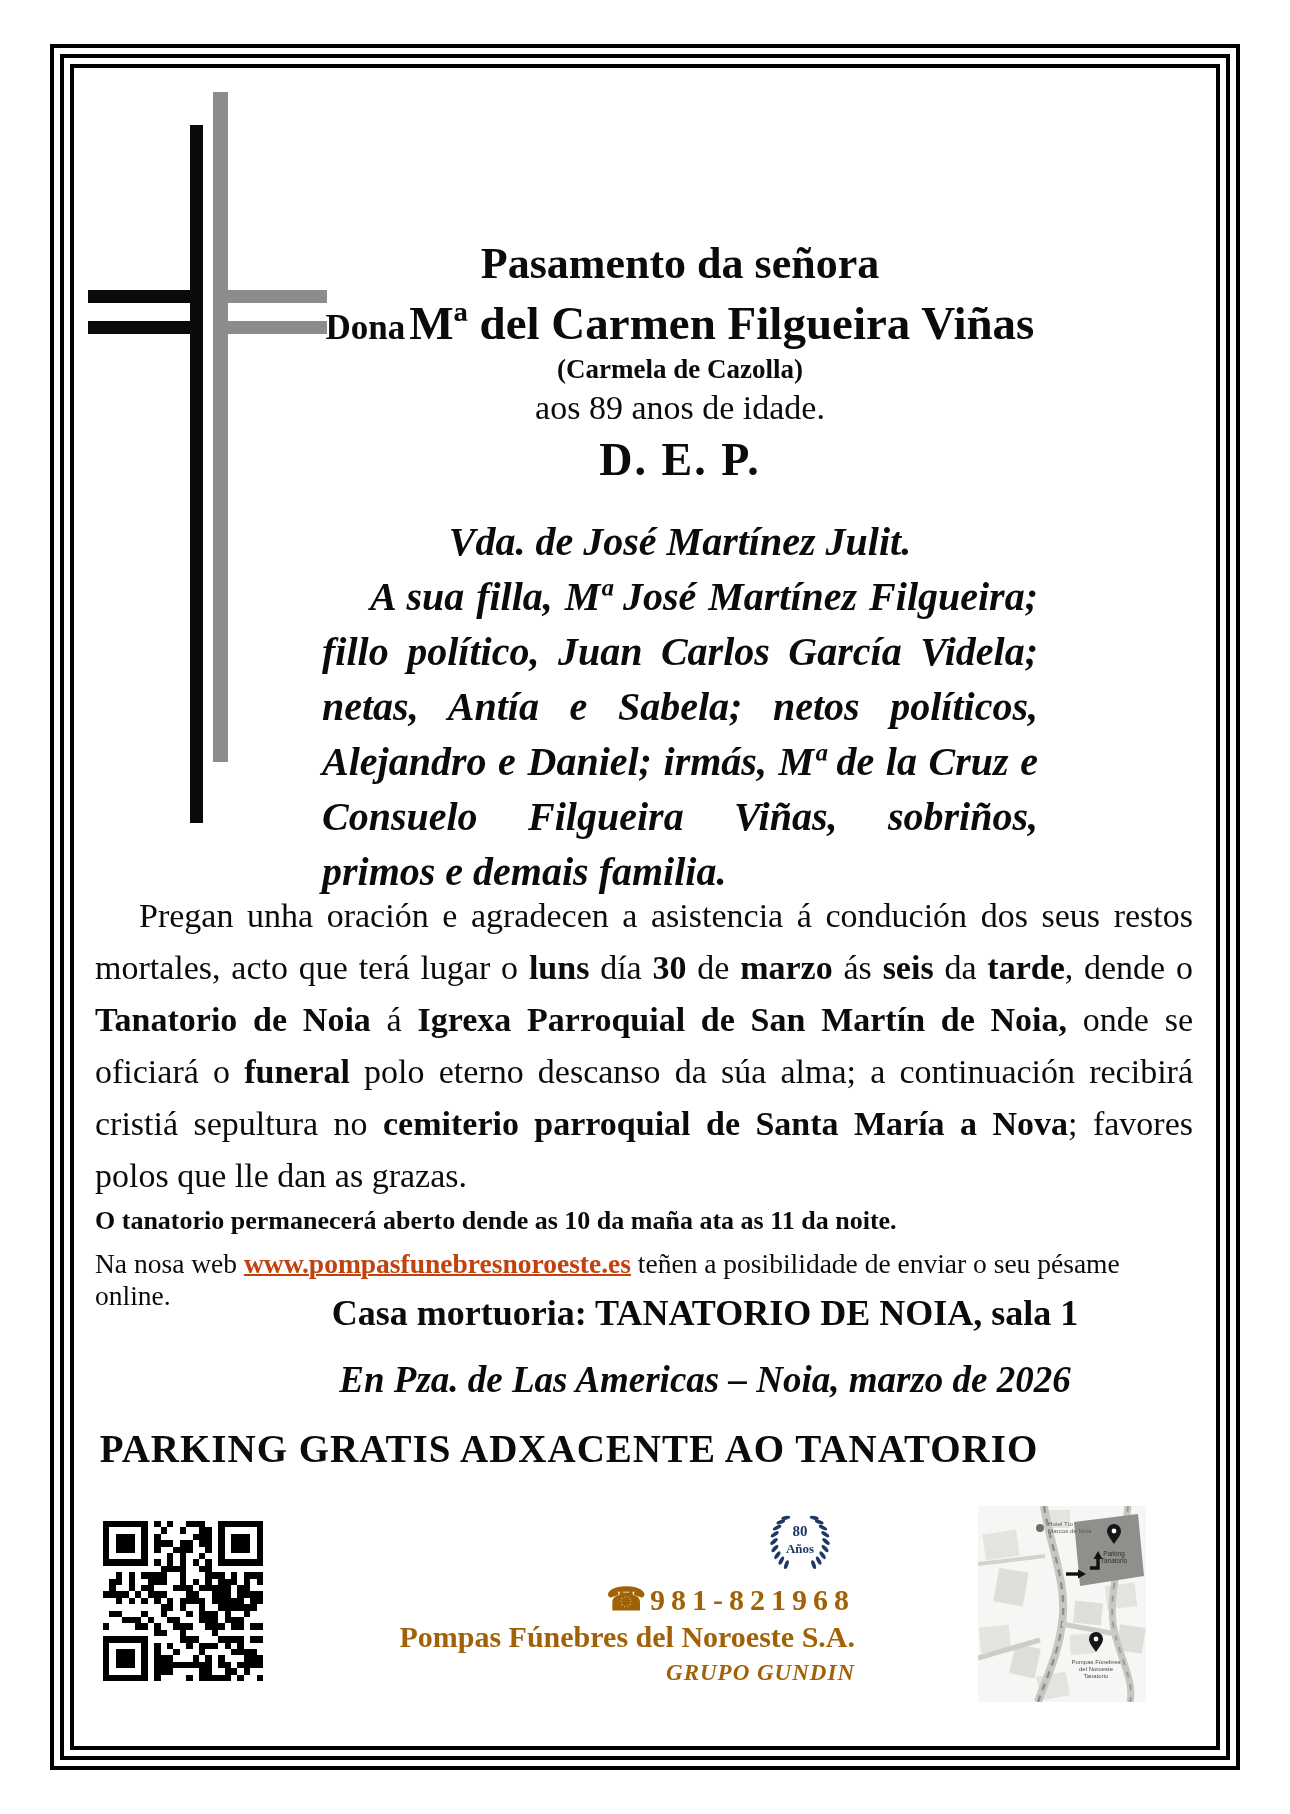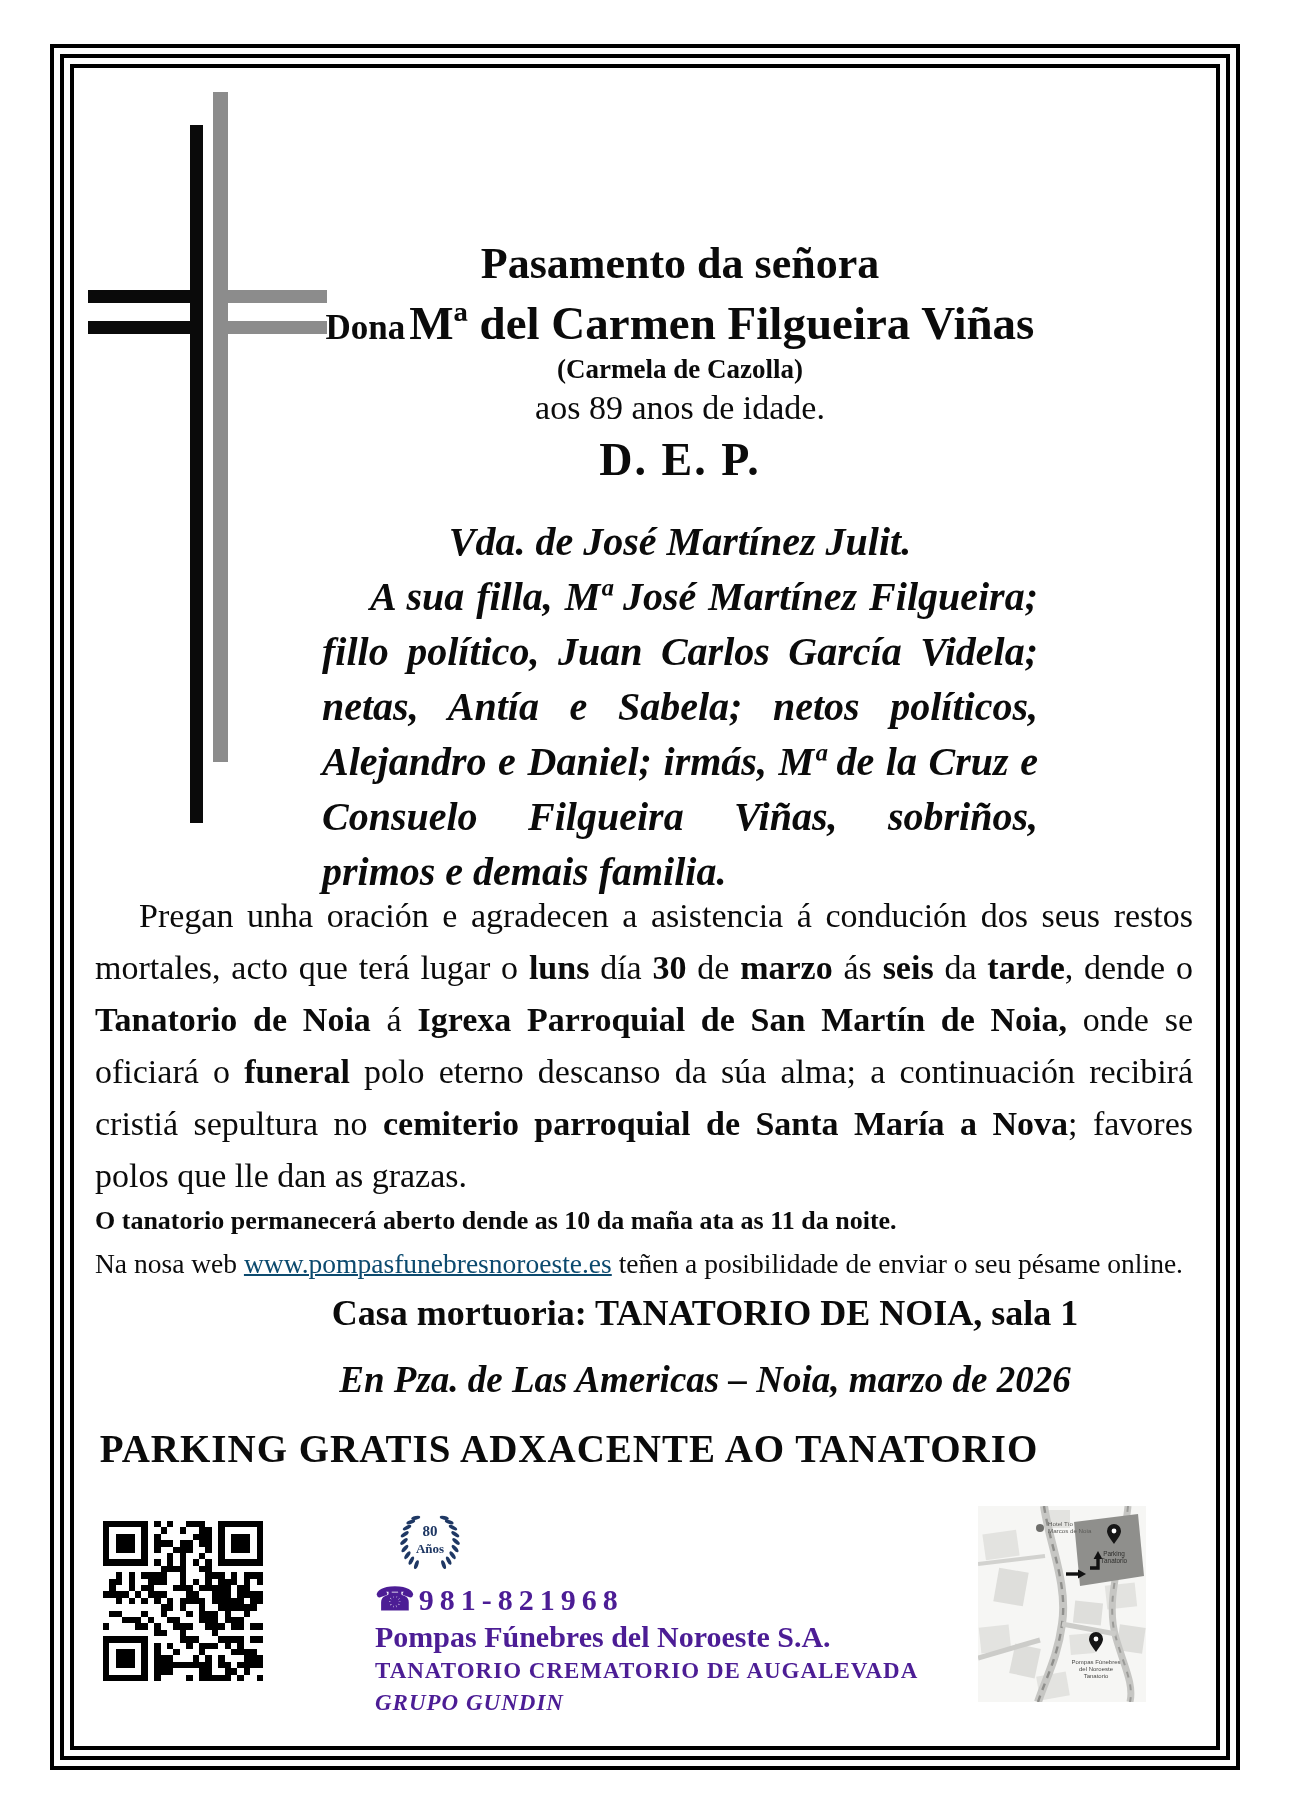--- a/index.html
+++ b/index.html
@@ -38,34 +38,34 @@
   .fam-widow{text-align:center;}
   .fam-rel{text-align:justify;text-indent:48px;margin-top:0;}
 
   
   .announce{position:absolute;left:95px;top:890px;width:1098px;
             font-size:34px;line-height:52px;text-align:justify;text-indent:44px;}
   .announce b{font-weight:bold;}
 
   .hours{position:absolute;left:95px;top:1206px;width:1098px;font-size:26px;font-weight:bold;}
   .webline{position:absolute;left:95px;top:1248px;width:1098px;font-size:27.5px;}
-  .webline a{color:#0c4a6e;text-decoration:underline;text-decoration-thickness:2px;font-weight:normal;}
+  .webline a{color:#c2410c;text-decoration:underline;text-decoration-thickness:2px;font-weight:bold;}
 
   
   .mortuary{position:absolute;left:160px;top:1292px;width:1090px;text-align:center;
             font-size:36px;font-weight:bold;}
   .addressl{position:absolute;left:160px;top:1358px;width:1090px;text-align:center;
             font-size:37px;font-weight:bold;font-style:italic;}
   .parking{position:absolute;left:74px;top:1426px;width:990px;text-align:center;
            font-size:39px;font-weight:bold;letter-spacing:1px;}
 
   
   .qr{position:absolute;left:100px;top:1518px;width:166px;height:166px;background:#fff;}
   .qr svg{display:block;margin:3px;}
-  .brand{position:absolute;left:375px;top:1508px;width:480px;text-align:left;color:#4c1d95;}
+  .brand{position:absolute;left:375px;top:1508px;width:480px;text-align:right;color:#a16207;}
   .badge{height:66px;}
   .phone-line{font-size:30px;font-weight:bold;margin-top:2px;letter-spacing:6px;white-space:nowrap;}
   .phone-icon{font-size:32px;letter-spacing:0;margin-right:4px;}
   .company{font-size:30px;font-weight:bold;margin-top:2px;white-space:nowrap;}
   .facility{font-size:23px;font-weight:bold;margin-top:4px;letter-spacing:1px;white-space:nowrap;}
   .group{font-size:23px;font-weight:bold;margin-top:6px;letter-spacing:1px;font-style:italic;}
   .mapbox{position:absolute;left:978px;top:1506px;width:168px;height:196px;}
 </style>
 </head>
 <body>
@@ -377,21 +377,20 @@
         <ellipse cx="74.23040846944386" cy="13.984803757901567" rx="4.6" ry="1.9" transform="rotate(19.35 74.23040846944386 13.984803757901567)"></ellipse>
         <ellipse cx="69.27459326795142" cy="9.833830371102437" rx="4.6" ry="1.9" transform="rotate(12.15 69.27459326795142 9.833830371102437)"></ellipse>
       </g>
     <text x="55" y="28" text-anchor="middle" font-size="15" font-weight="bold" fill="#1F3864" font-family="Liberation Serif, serif">80</text>
     <text x="55" y="45" text-anchor="middle" font-size="13" font-weight="bold" fill="#1F3864" font-family="Liberation Serif, serif">Años</text>
   </svg>
   <div class="phone-line">
     <span class="phone-icon">☎</span><span>981-821968</span>
   </div>
   <div class="company">Pompas Fúnebres del Noroeste S.A.</div>
-  <div class="facility">TANATORIO CREMATORIO DE AUGALEVADA</div>
   <div class="group">GRUPO GUNDIN</div>
 </div>
 
 <div class="mapbox">
   <svg width="168" height="196" viewBox="0 0 168 196">
     <rect x="0" y="0" width="168" height="196" fill="#f6f6f4"></rect>
 
     <rect x="6" y="26" width="34" height="26" fill="#e3e3e0" transform="rotate(-8 23 39)"></rect>
     <rect x="18" y="64" width="30" height="34" fill="#dededb" transform="rotate(10 33 81)"></rect>
     <rect x="2" y="120" width="30" height="26" fill="#e3e3e0" transform="rotate(-6 17 133)"></rect>

